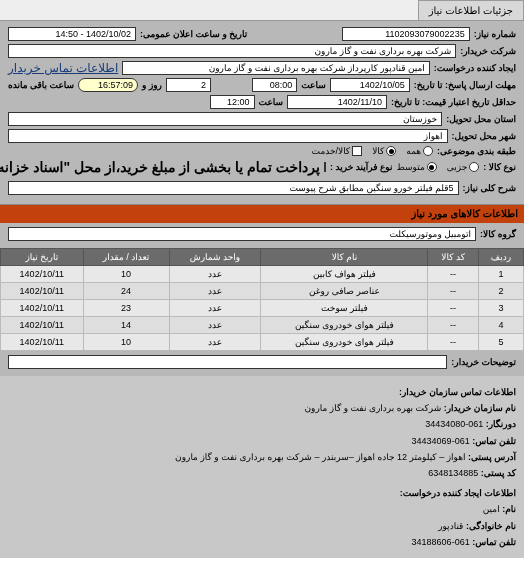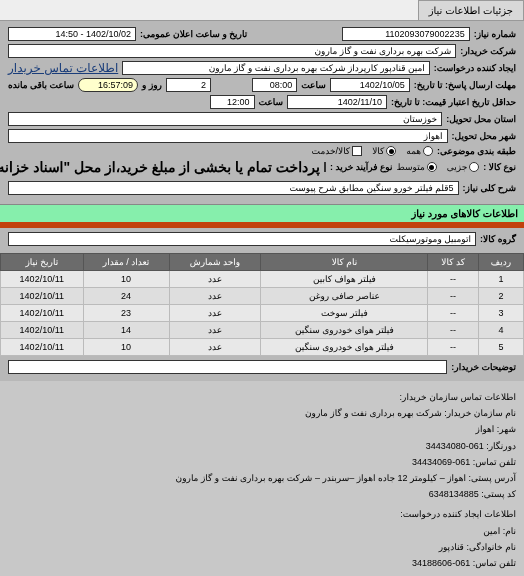--- a/index.html
+++ b/index.html
@@ -31,29 +31,29 @@
 .radio-group { display: flex; gap: 10px; align-items: center; }
 .radio-item { display: flex; align-items: center; gap: 2px; font-size: 9px; }
 .radio-dot {
   width: 10px; height: 10px; border-radius: 50%;
   border: 1px solid #333; background: #fff; display: inline-flex;
   align-items: center; justify-content: center;
 }
 .radio-dot.sel::after { content: ''; width: 5px; height: 5px; border-radius: 50%; background: #000; }
 .chk { width: 10px; height: 10px; border: 1px solid #333; background: #fff; display: inline-block; }
 .section-head {
-  background: #86efac; font-weight: bold; padding: 3px 6px;
-  border-top: 1px solid #888; border-bottom: 6px solid #c2410c; font-size: 10px;
+  background: #c2410c; font-weight: bold; padding: 3px 6px;
+  border-top: 1px solid #888; border-bottom: 1px solid #c2410c; font-size: 10px;
 }
 table { width: 100%; border-collapse: collapse; font-size: 9px; }
 th { background: #6b6b6b; color: #fff; padding: 3px 4px; border: 1px solid #555; text-align: center; font-weight: normal; }
 td { background: #e8e8e8; padding: 3px 4px; border: 1px solid #bbb; text-align: center; }
 tr:nth-child(even) td { background: #dedede; }
 .info-block { background: #c8c8c8; padding: 8px; font-size: 9px; line-height: 1.8; }
-.info-block .bold { font-weight: normal; }
+.info-block .bold { font-weight: bold; }
 .spacer { flex: 1; }
 </style>
 </head>
 <body>
 
 <div class="tab-bar">
   <div class="tab">جزئیات اطلاعات نیاز</div>
 </div>
 
 <div class="form-area">
@@ -214,21 +214,20 @@
 <div class="form-area" style="padding:4px 8px">
   <div class="row">
     <span class="lbl">توضیحات خریدار:</span>
     <span class="val-box wide"></span>
   </div>
 </div>
 
 <div class="info-block">
   <div class="bold">اطلاعات تماس سازمان خریدار:</div>
   <div><span class="bold">نام سازمان خریدار:</span> <span>شرکت بهره برداری نفت و گاز مارون</span></div>
-  <div><span class="bold">شهر:</span> <span>اهواز</span></div>
   <div><span class="bold">دورنگار:</span> <span>061-34434080</span></div>
   <div><span class="bold">تلفن تماس:</span> <span>061-34434069</span></div>
   <div><span class="bold">آدرس پستی:</span> <span>اهواز – کیلومتر 12 جاده اهواز –سربندر – شرکت بهره برداری نفت و گاز مارون</span></div>
   <div><span class="bold">کد پستی:</span> <span>6348134885</span></div>
   <div class="bold" style="margin-top:4px">اطلاعات ایجاد کننده درخواست:</div>
   <div><span class="bold">نام:</span> <span>امین</span></div>
   <div><span class="bold">نام خانوادگی:</span> <span>قنادپور</span></div>
   <div><span class="bold">تلفن تماس:</span> <span>061-34188606</span></div>
 </div>
 

